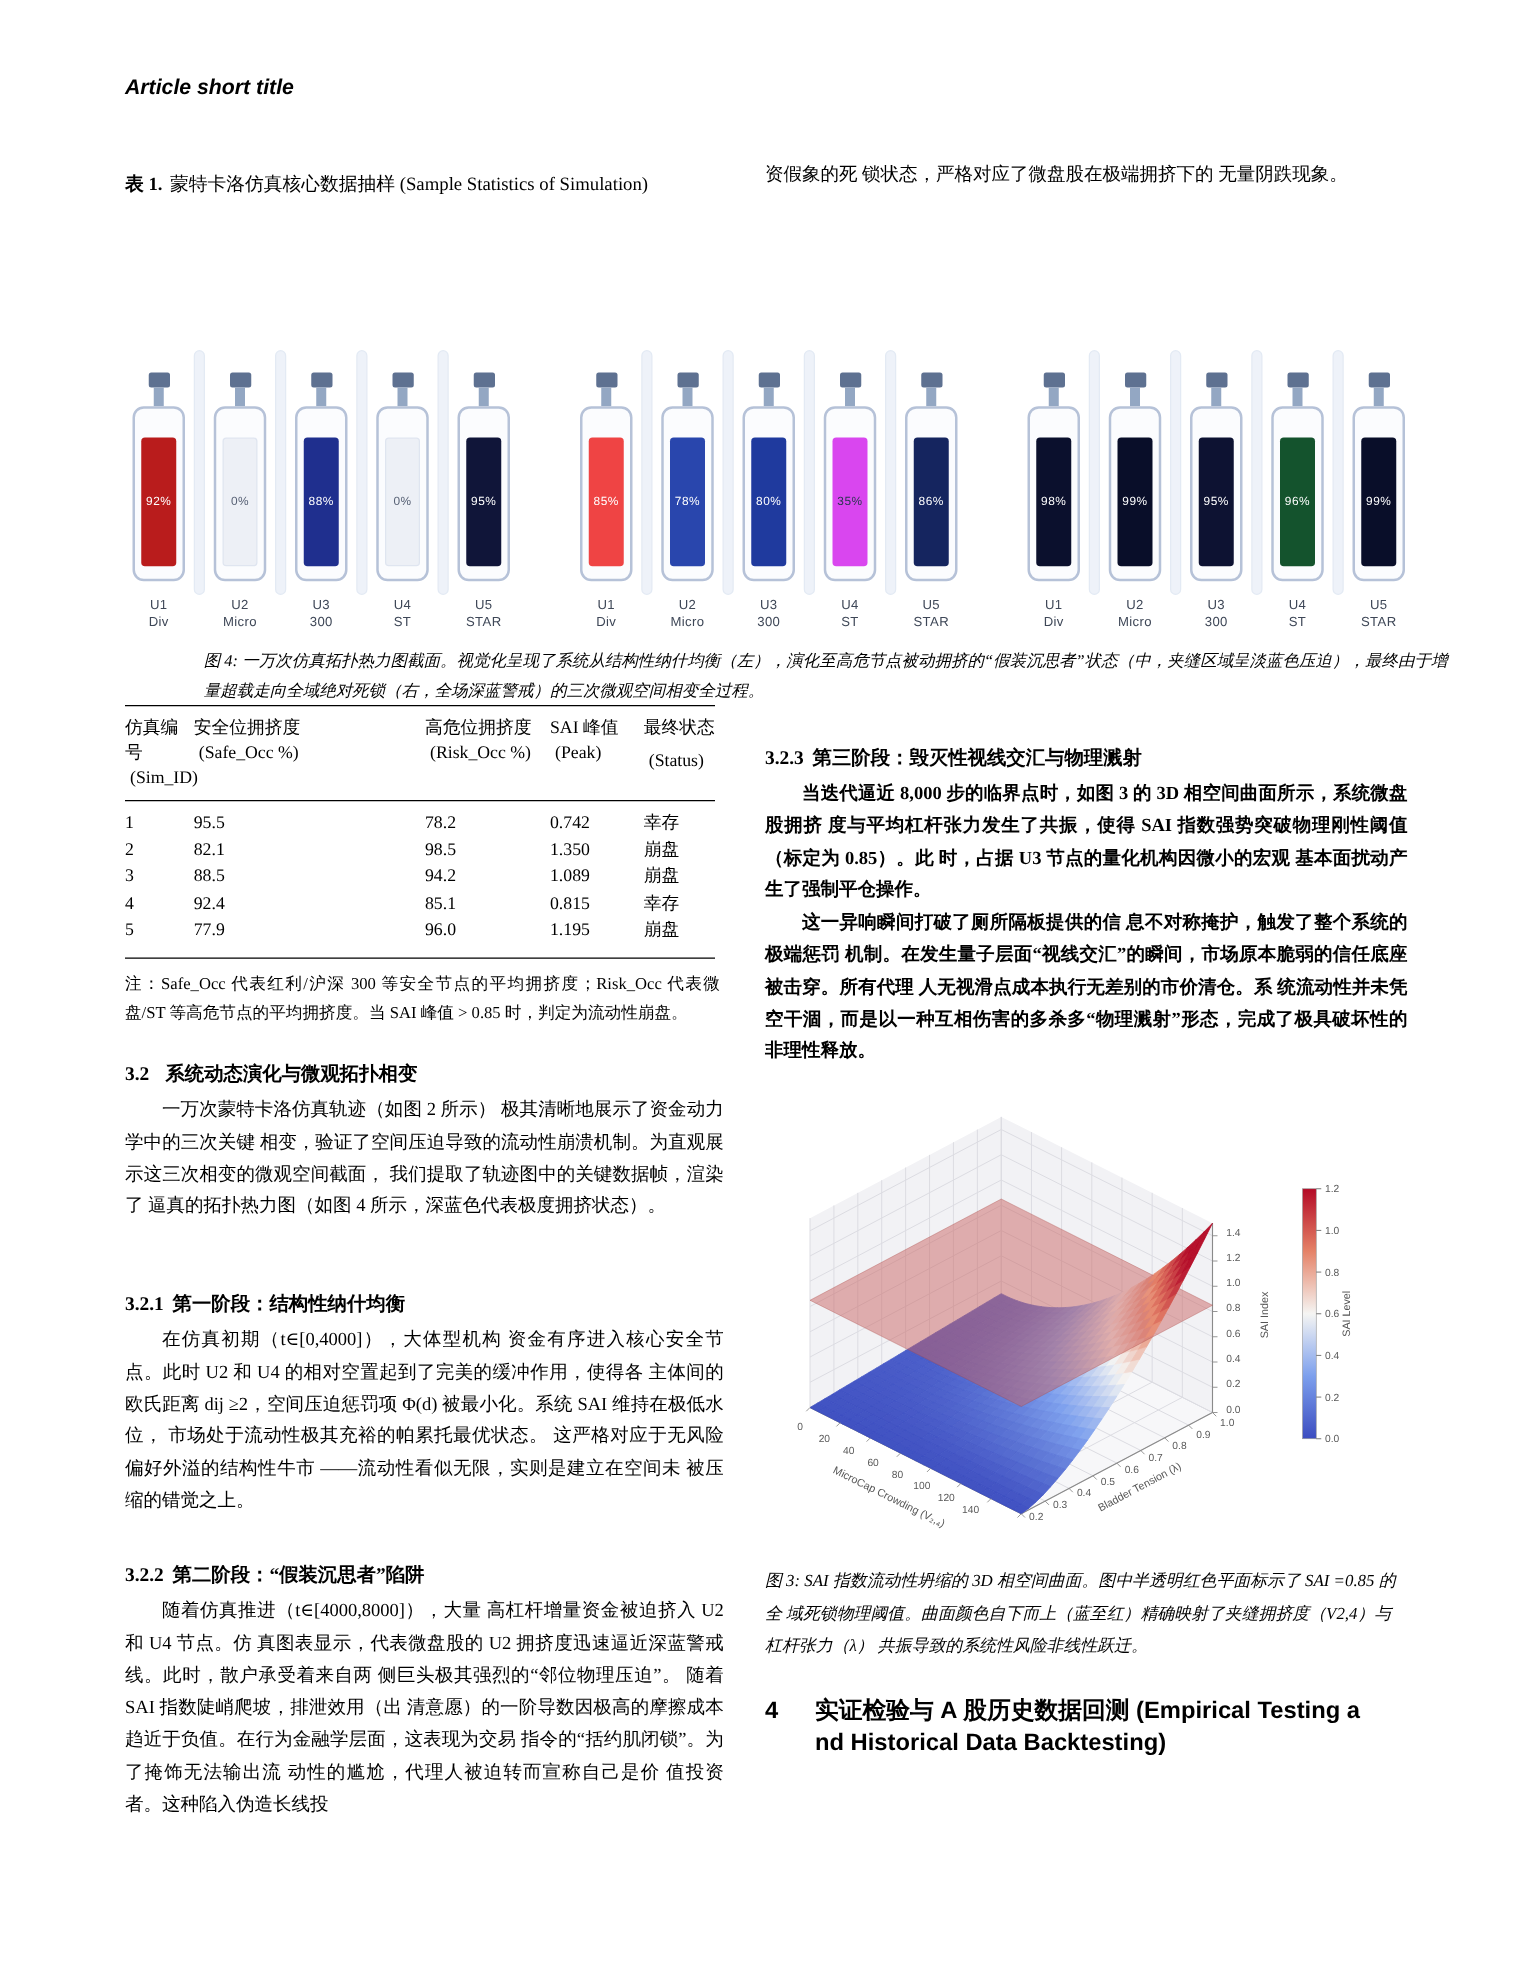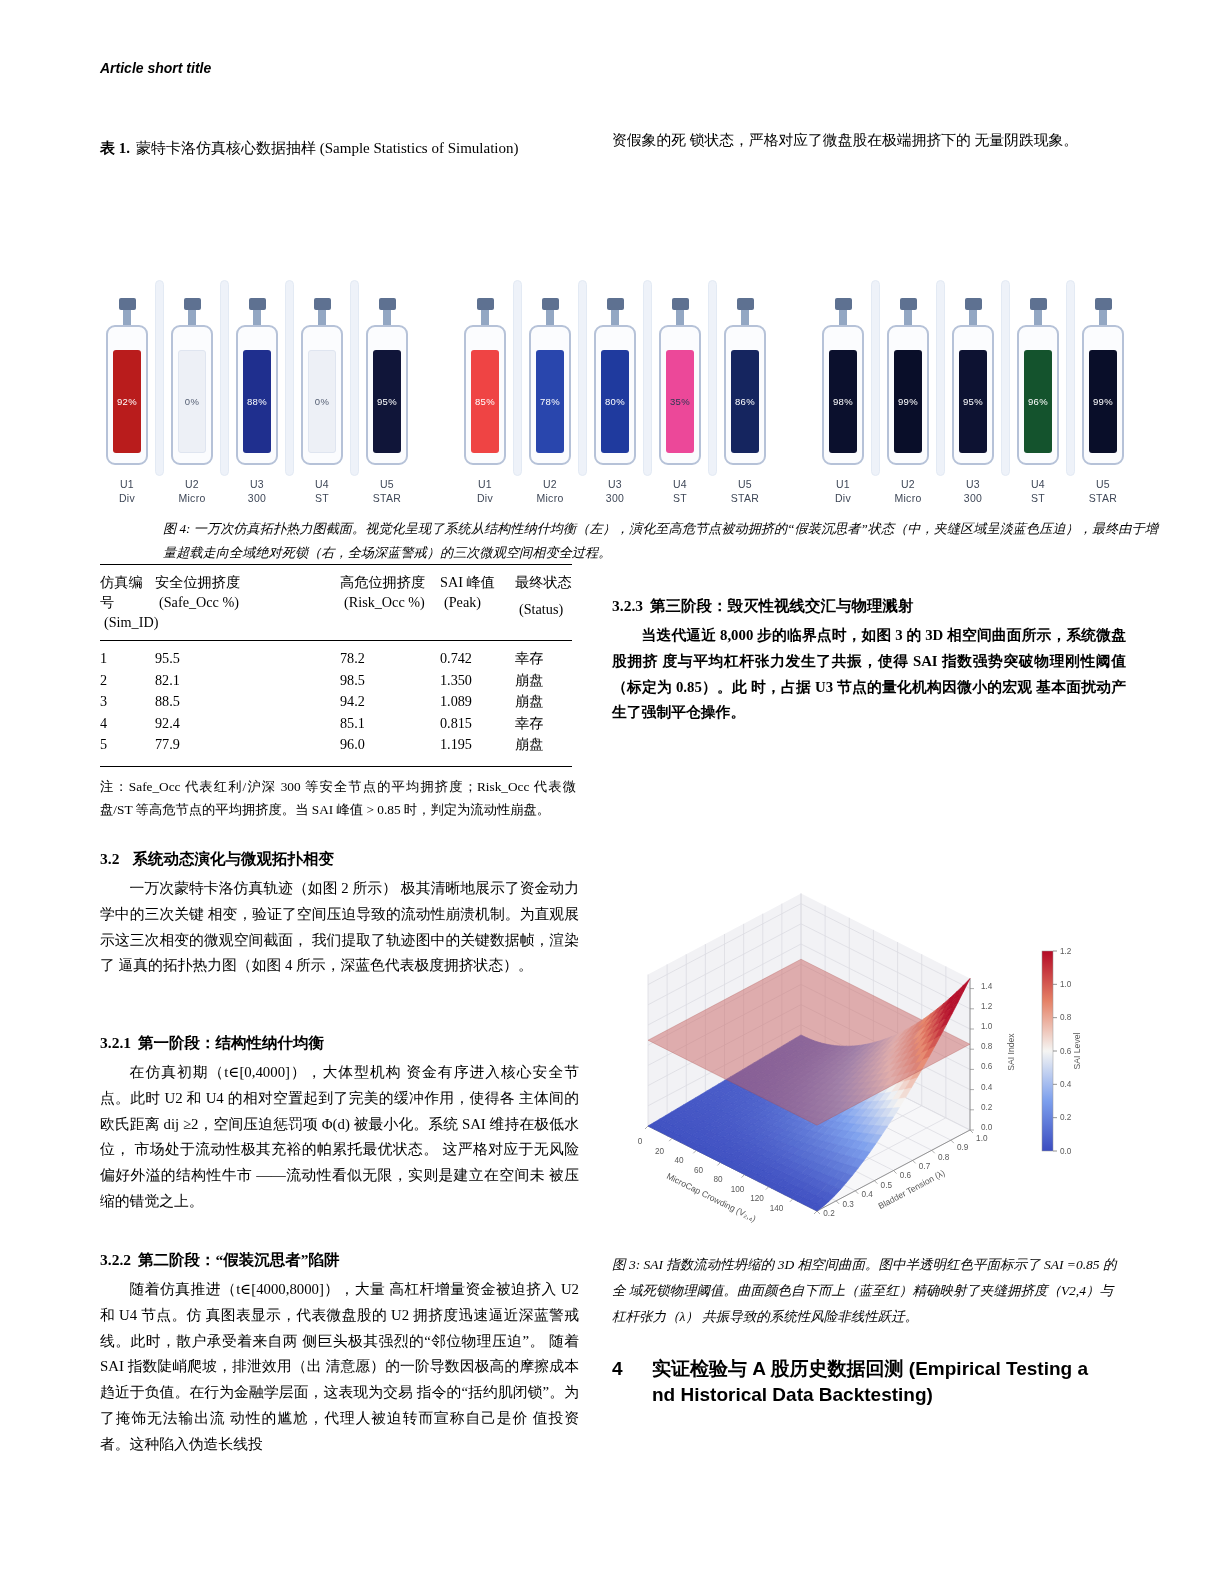--- a/index.html
+++ b/index.html
@@ -1,20 +1,20 @@
 <!DOCTYPE html>
 <html><head>
 <meta charset="utf-8">
 <style>
   html,body{margin:0;padding:0;background:#ffffff;}
   #page{position:relative;width:1224px;height:1582px;background:#ffffff;overflow:hidden;
         font-family:"Liberation Serif","DejaVu Serif",serif;color:#000;}
 
   .runhead{position:absolute;left:100px;top:60px;
-           font-family:"Liberation Sans",sans-serif;font-style:italic;font-weight:bold;font-size:14px;}
+           font-family:"Liberation Sans",sans-serif;font-style:italic;font-weight:bold;font-size:17px;}
 
   .t1title{position:absolute;left:100px;top:136px;width:486px;font-size:15px;line-height:24px;}
   .t1title .lab{font-weight:bold;margin-right:6px;}
 
   .rintro{position:absolute;left:612px;top:128px;width:514px;font-size:14.8px;line-height:25px;text-align:justify;}
 
   
   #fig4{position:absolute;left:106px;top:280px;width:1018px;height:234px;display:flex;justify-content:space-between;}
   .tgroup{display:flex;gap:7px;align-items:flex-start;}
   .tubecol{display:flex;flex-direction:column;align-items:center;margin-top:18px;width:42px;}
@@ -173,21 +173,21 @@
           <div class="ulabel">
             <div>U3</div>
             <div>300</div>
           </div>
         </div>
         <div class="divider"></div>
         <div class="tubecol">
           <div class="cap-head"></div>
           <div class="cap-stem"></div>
           <div class="tbody">
-            <div class="tfill" style="background: #ec4899; color: rgb(44, 55, 82);">35%</div>
+            <div class="tfill" style="background: #d946ef; color: rgb(44, 55, 82);">35%</div>
           </div>
           <div class="ulabel">
             <div>U4</div>
             <div>ST</div>
           </div>
         </div>
         <div class="divider"></div>
         <div class="tubecol">
           <div class="cap-head"></div>
           <div class="cap-stem"></div>
@@ -332,20 +332,21 @@
   <div class="shead h322">
     <span class="numsub">3.2.2</span><span>第二阶段：“假装沉思者”陷阱</span>
   </div>
   <p class="para p322">随着仿真推进（t∈[4000,8000]），大量 高杠杆增量资金被迫挤入 U2 和 U4 节点。仿 真图表显示，代表微盘股的 U2 拥挤度迅速逼近深蓝警戒线。此时，散户承受着来自两 侧巨头极其强烈的“邻位物理压迫”。 随着 SAI 指数陡峭爬坡，排泄效用（出 清意愿）的一阶导数因极高的摩擦成本趋近于负值。在行为金融学层面，这表现为交易 指令的“括约肌闭锁”。为了掩饰无法输出流 动性的尴尬，代理人被迫转而宣称自己是价 值投资者。这种陷入伪造长线投</p>
 
   <div class="shead h323">
     <span class="numsub">3.2.3</span><span>第三阶段：毁灭性视线交汇与物理溅射</span>
   </div>
   <div class="p323">
     <p class="para">当迭代逼近 8,000 步的临界点时，如图 3 的 3D 相空间曲面所示，系统微盘股拥挤 度与平均杠杆张力发生了共振，使得 SAI 指数强势突破物理刚性阈值（标定为 0.85）。此 时，占据 U3 节点的量化机构因微小的宏观 基本面扰动产生了强制平仓操作。</p>
+    <p class="para">这一异响瞬间打破了厕所隔板提供的信 息不对称掩护，触发了整个系统的极端惩罚 机制。在发生量子层面“视线交汇”的瞬间，市场原本脆弱的信任底座被击穿。所有代理 人无视滑点成本执行无差别的市价清仓。系 统流动性并未凭空干涸，而是以一种互相伤害的多杀多“物理溅射”形态，完成了极具破坏性的非理性释放。</p>
   </div>
 
   <svg id="fig3" viewBox="0 0 520 372">
       <g>
         <polygon points="38.0,252.0 207.0,337.0 360.0,256.0 191.0,171.0" fill="#f7f7f9"></polygon>
         <polygon points="38.0,252.0 191.0,171.0 191.0,19.5 38.0,100.5" fill="#f2f2f5"></polygon>
         <polygon points="191.0,171.0 360.0,256.0 360.0,104.5 191.0,19.5" fill="#f2f2f5"></polygon>
       </g>
       <g>
         <line x1="38" y1="252" x2="191" y2="171" stroke="#dcdce2" stroke-width="0.8"></line>

